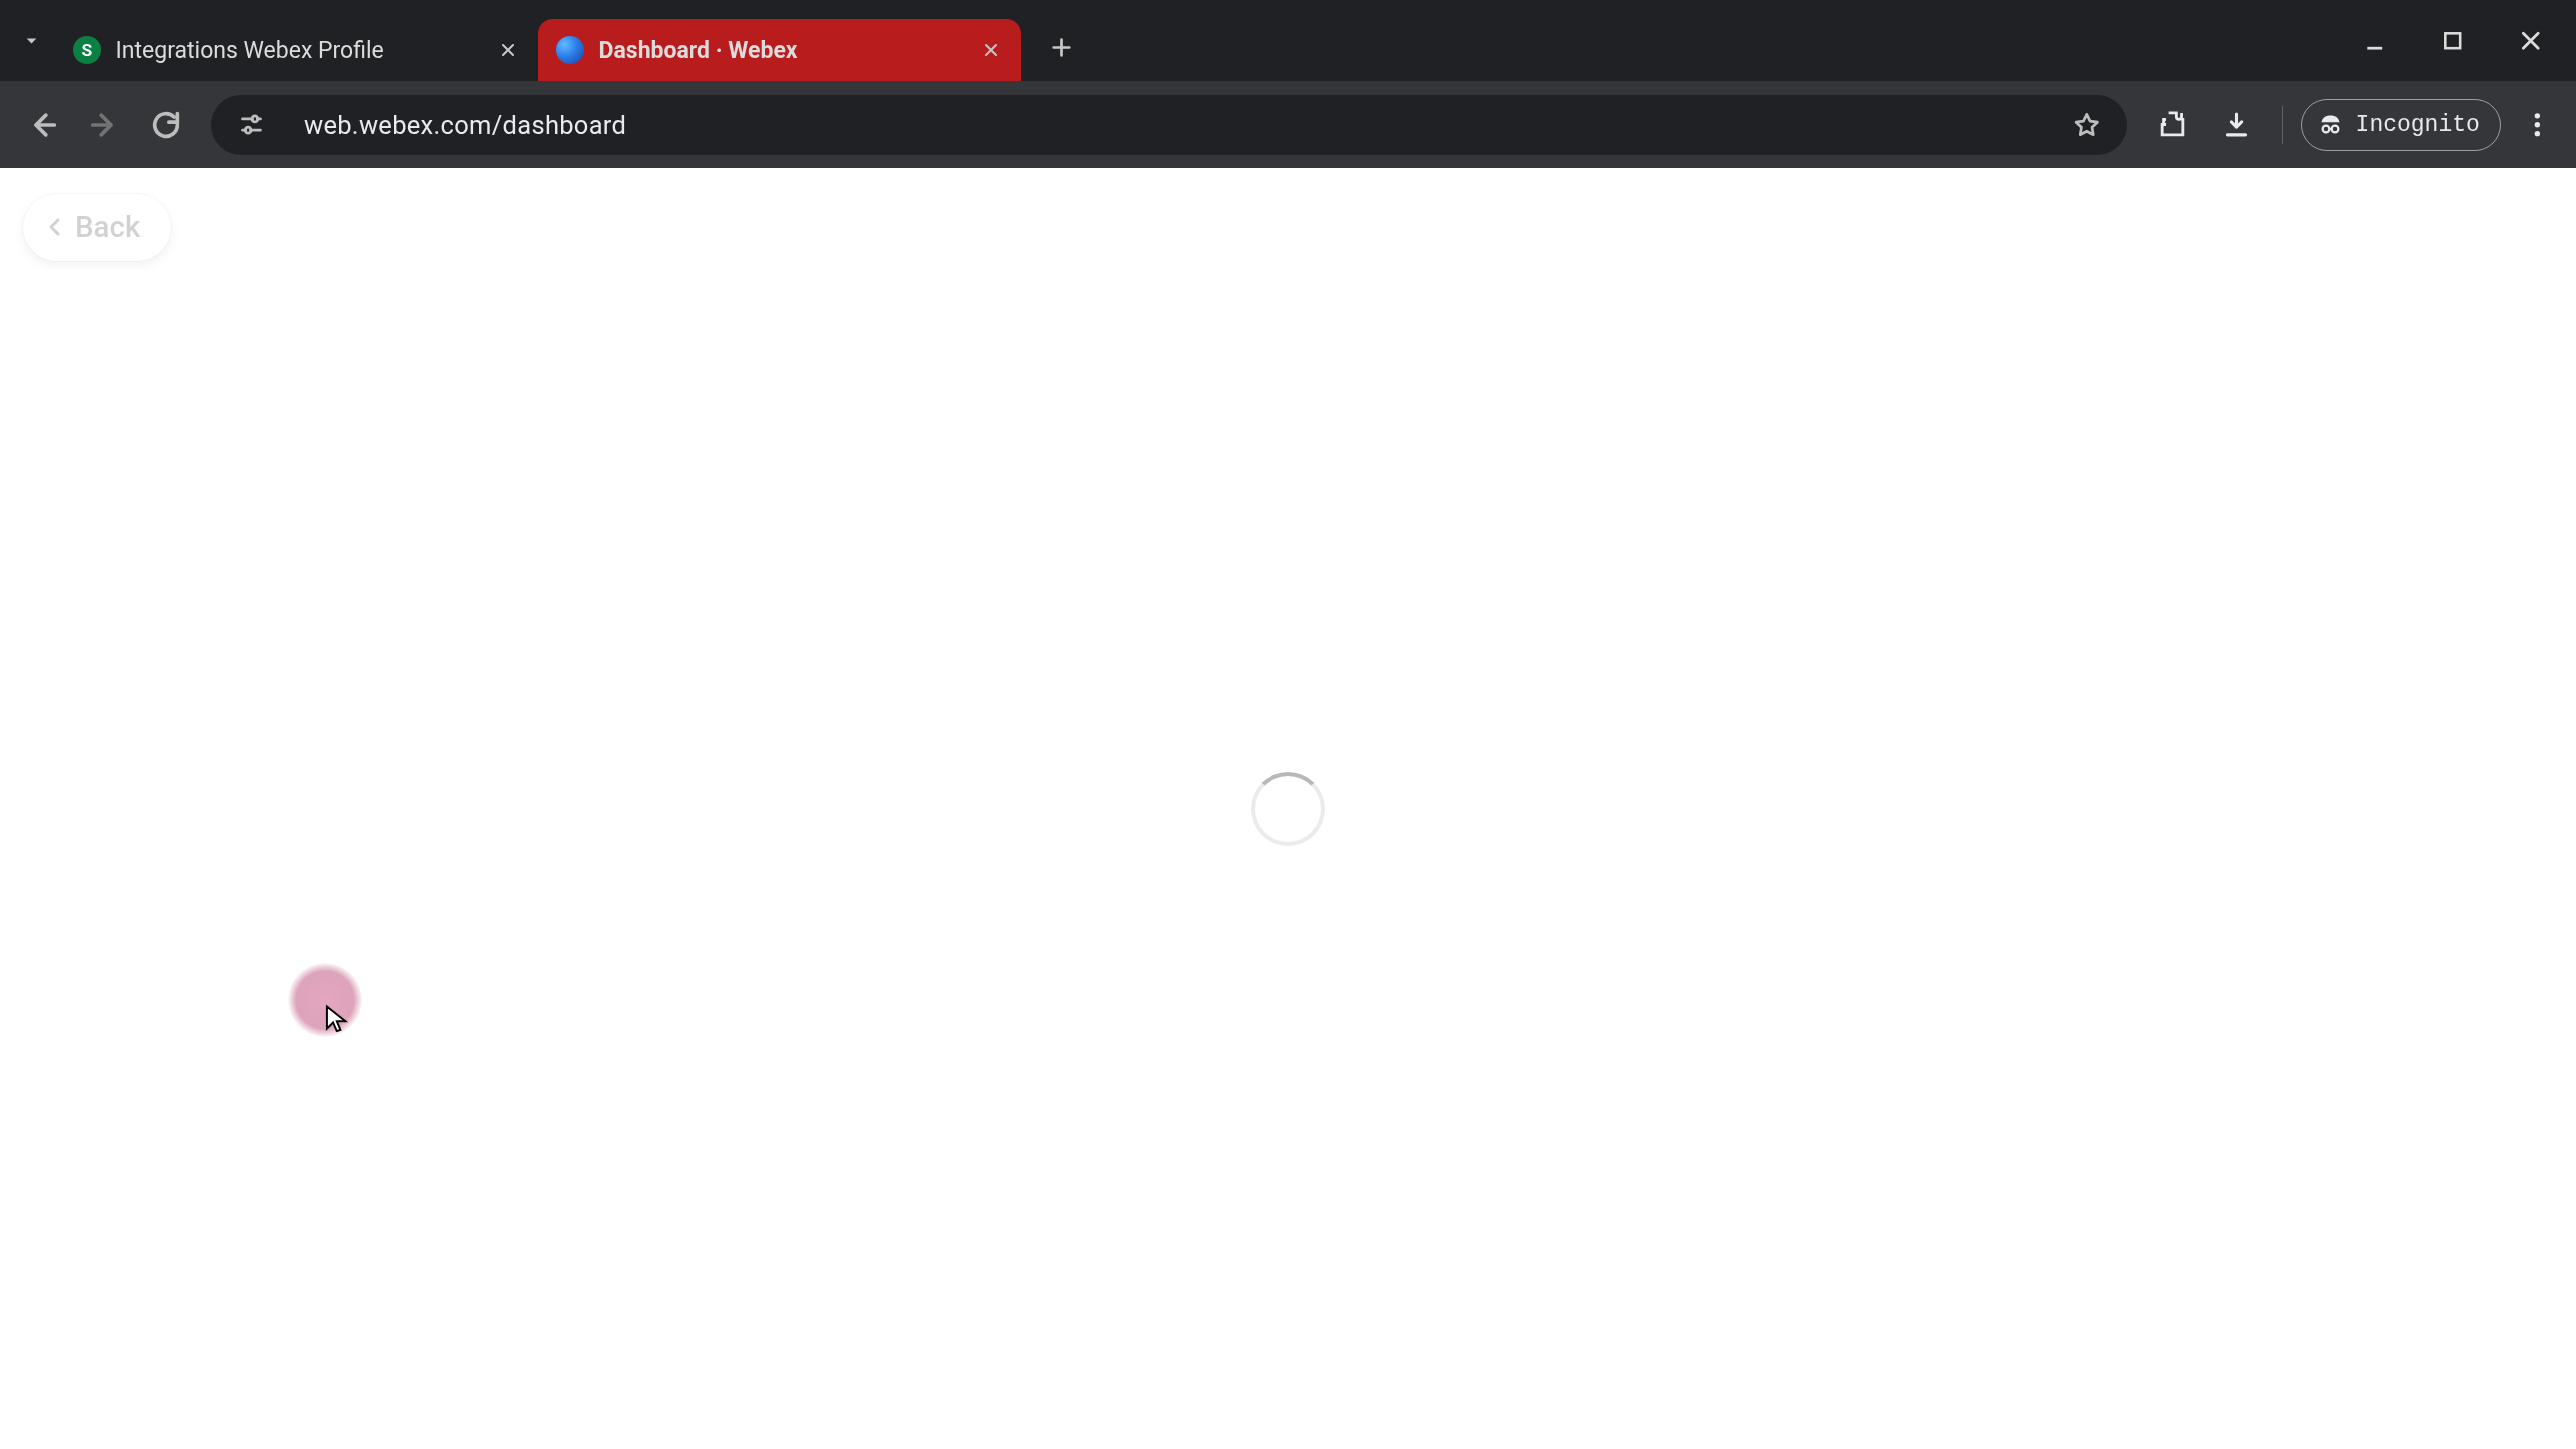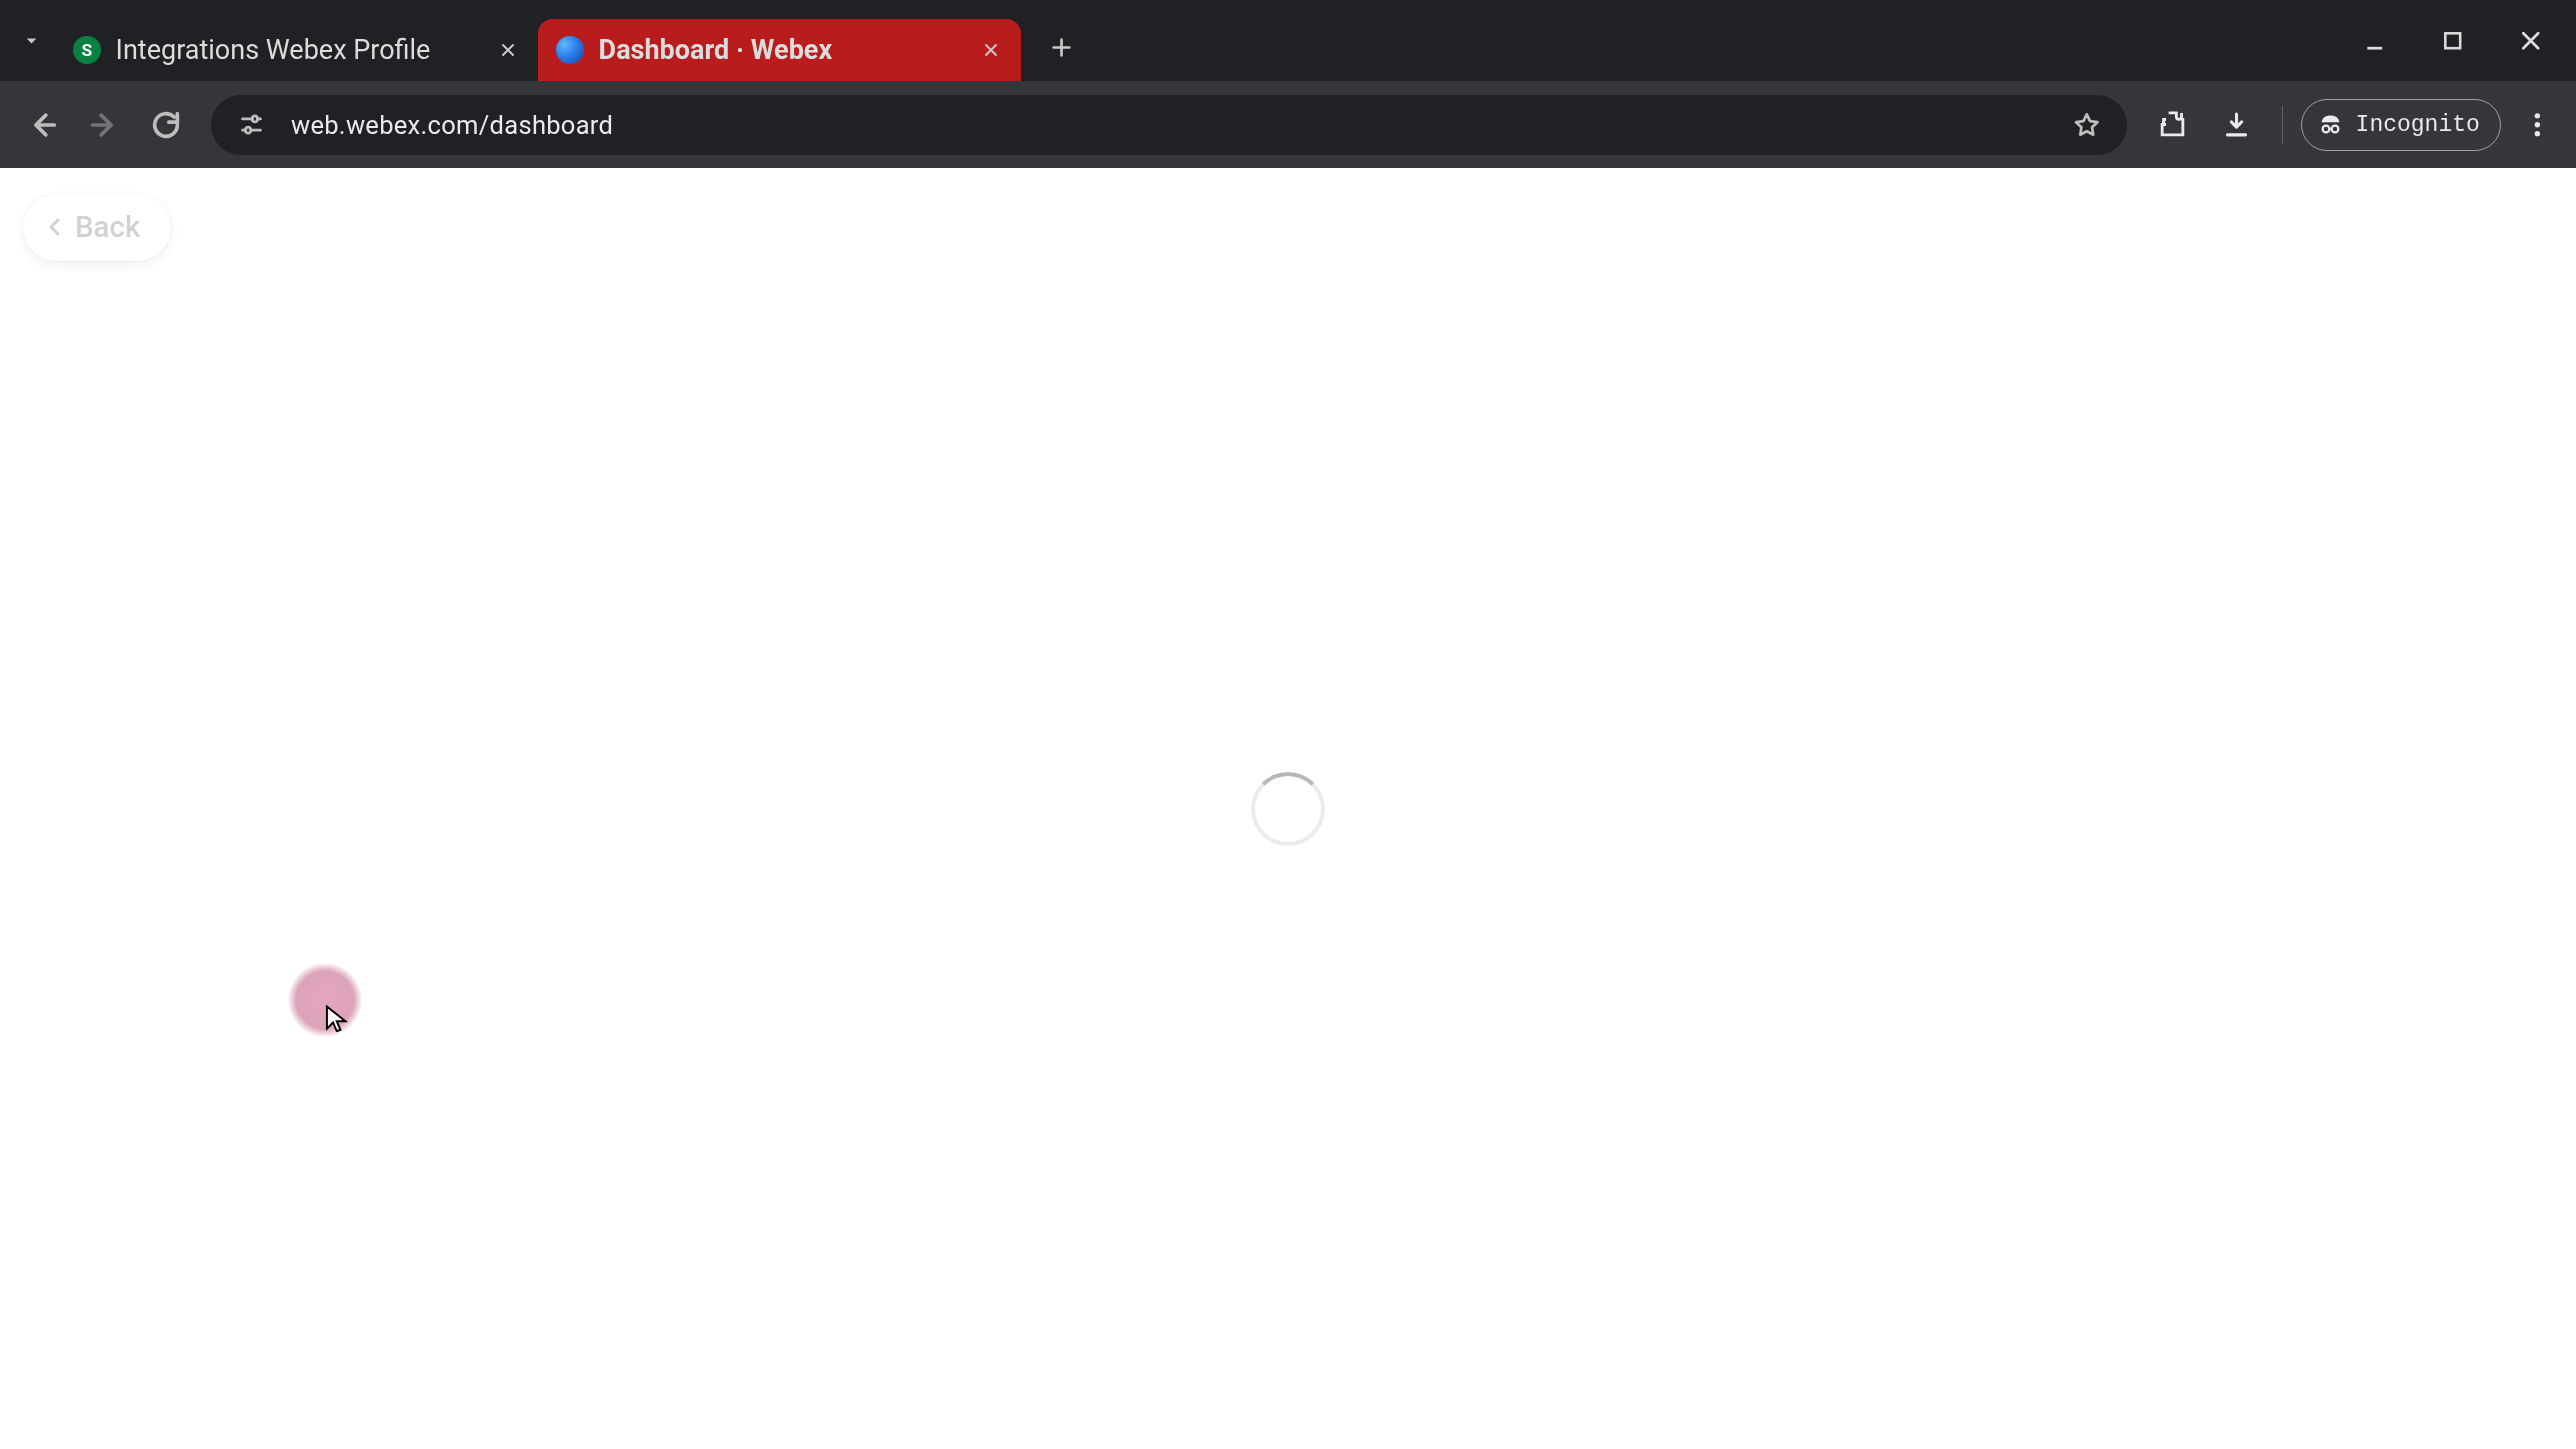--- a/index.html
+++ b/index.html
@@ -49,21 +49,21 @@
   .tab .favicon {
     width: 28px; height: 28px; border-radius: 50%;
     display: flex; align-items: center; justify-content: center;
     flex-shrink: 0;
   }
   .tab .favicon.green { background: #0b8043; color: #fff; font-weight: 700; font-size: 17.4px; }
   .tab .favicon.webex {
     background: radial-gradient(circle at 30% 30%, #5ebbff 0%, #2b7de9 45%, #1b3fa0 100%);
   }
   .tab .tab-title {
-    font-size: 27px;
+    font-size: 23px;
     white-space: nowrap;
     overflow: hidden;
     text-overflow: ellipsis;
     flex: 1;
   }
   .tab .tab-close {
     width: 27px; height: 27px; display:flex; align-items:center; justify-content:center;
     color: #c7c7c7; flex-shrink: 0;
   }
   .tab .tab-close svg { width: 20px; height: 20px; }
@@ -102,21 +102,21 @@
   .nav-btn svg { width: 34px; height: 34px; }
 
   .omnibox {
     flex: 1;
     height: 60px;
     background: #202124;
     border-radius: 40px;
     display: flex;
     align-items: center;
     padding: 0 23px;
-    gap: 22px;
+    gap: 35px;
     margin: 0 12px;
     color: #e8eaed;
   }
   .omnibox .site-chip {
     width: 35px; height: 35px; display:flex; align-items:center; justify-content:center;
     color: #bdbdbd;
   }
   .omnibox .site-chip svg { width: 27px; height: 27px; }
   .omnibox .url {
     font-size: 25.5px;

